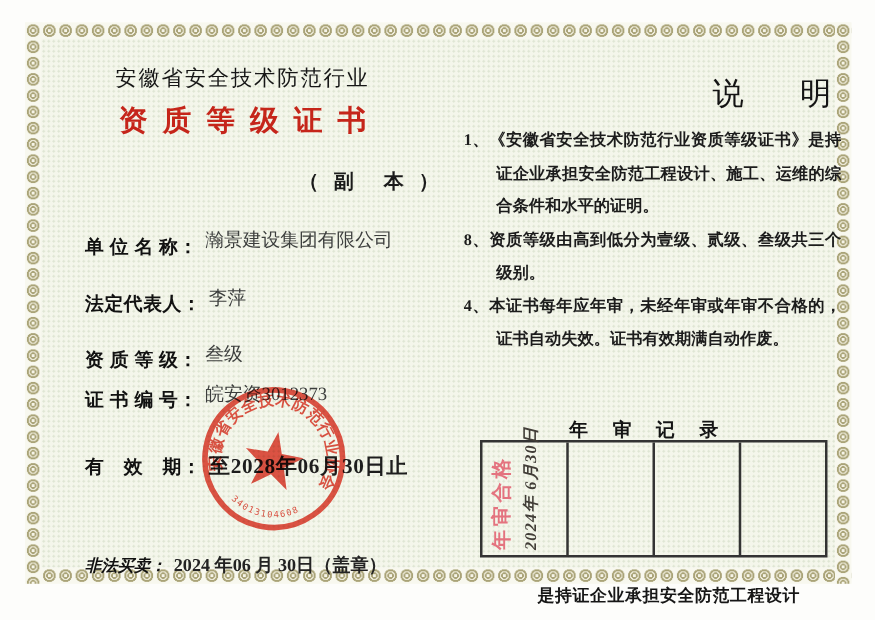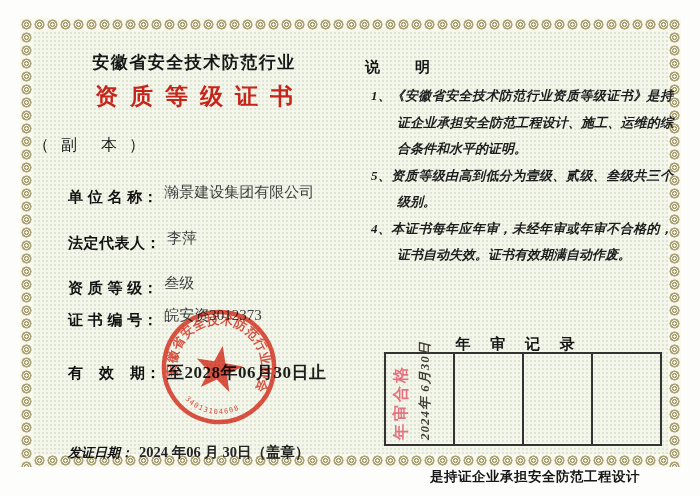--- a/index.html
+++ b/index.html
@@ -31,31 +31,31 @@
     position:absolute; left:13px; top:13px; right:13px; bottom:13px;
     background-color:#f4f6eb;
     background-image:radial-gradient(circle, #dee5d2 0.8px, rgba(222,229,210,0) 1.1px);
     background-size:4px 4px;
   }
 
   
   .left-col { position:absolute; left:0; top:0; width:322px; height:100%; }
   .industry-header {
     position:absolute; left:0; top:20px; width:100%;
-    text-align:center; font-weight:bold; font-size:17px;
+    text-align:center; font-weight:normal; font-size:17px;
     letter-spacing:1.5px; color:#161616;
   }
   .main-title {
     position:absolute; left:0; top:50px; width:100%;
     text-align:center; font-weight:bold; font-size:23px;
     letter-spacing:12px; color:#c5251a; text-indent:12px;
   }
   .copy-label {
     position:absolute; left:0; top:104px; width:100%;
-    text-align:left; font-weight:normal; font-size:16px;
+    text-align:right; font-weight:bold; font-size:16px;
     letter-spacing:4px; color:#1a1a1a;
   }
   .field { position:absolute; left:35px; white-space:nowrap; }
   .field .lbl {
     display:inline-block; font-weight:bold; font-size:15px;
     color:#111; letter-spacing:0.5px; vertical-align:baseline;
   }
   .field .val {
     display:inline-block; font-size:15px; color:#3c3e3d; margin-left:2px;
   }
@@ -73,27 +73,27 @@
   
   .seal {
     position:absolute; left:124px; top:274px; width:124px; height:124px;
     opacity:0.88; mix-blend-mode:multiply; z-index:5;
   }
 
   
   .right-col { position:absolute; left:322px; top:0; width:353px; height:100%; }
   .notes-title {
     position:absolute; left:0; top:27px; width:320px;
-    text-align:left; font-weight:bold; font-size:15px;
+    text-align:right; font-weight:normal; font-size:25px;
     letter-spacing:10px; color:#141414; text-indent:10px;
   }
   .notes {
-    position:absolute; left:16px; top:52px; width:302px;
+    position:absolute; left:16px; top:68px; width:302px;
     font-size:13px; line-height:26.5px; color:#1c1c1c;
-    font-style:italic; font-weight:bold; text-align:justify;
+    font-weight:bold; text-align:justify;
   }
   .notes p { margin:0; padding-left:2em; text-indent:-2em; }
   .review-title {
     position:absolute; left:0; top:304px; width:320px;
     text-align:center; font-weight:bold; font-size:15px;
     letter-spacing:8px; color:#141414; text-indent:8px;
   }
   .review-table {
     position:absolute; left:29px; top:321px; width:278px; height:94px;
     display:flex; border:2px solid #333; background:transparent;
@@ -156,21 +156,21 @@
           <span class="lbl">证 书 编 号：</span>
           <span class="val">皖安资3012373</span>
         </div>
 
         <div class="field f-valid">
           <span class="lbl">有　效　期：</span>
           <span class="val">至2028年06月30日止</span>
         </div>
 
         <div class="field f-issue">
-          <span class="lbl">发证日期：</span>
+          <span class="lbl">非法买卖：</span>
           <span class="val">2024 年06 月 30日（盖章）</span>
         </div>
 
         <svg class="seal" viewBox="-62 -62 124 124">
           <g transform="rotate(10)">
             <circle r="55" fill="none" stroke="#e23d2e" stroke-width="4.5"></circle>
             <path id="sealArc" d="M -37.2 21.5 A 43 43 0 1 1 37.2 21.5" fill="none"></path>
             <path id="sealSerialArc" d="M -26.9 38.5 A 47 47 0 0 0 26.9 38.5" fill="none"></path>
             <text font-size="12.5" font-weight="bold" fill="#e23d2e" font-family="'Liberation Serif',serif" letter-spacing="0.5">
               <textPath href="#sealArc" startOffset="50%" text-anchor="middle">安徽省安全技术防范行业协会</textPath>
@@ -181,21 +181,21 @@
             </text>
           </g>
         </svg>
       </div>
 
       <div class="right-col">
         <div class="notes-title">说　明</div>
 
         <div class="notes">
           <p>1、《安徽省安全技术防范行业资质等级证书》是持证企业承担安全防范工程设计、施工、运维的综合条件和水平的证明。</p>
-          <p>5、资质等级由高到低分为壹级、贰级、叁级共三个级别。</p>
+          <p>8、资质等级由高到低分为壹级、贰级、叁级共三个级别。</p>
           <p>4、本证书每年应年审，未经年审或年审不合格的，证书自动失效。证书有效期满自动作废。</p>
         </div>
 
         <div class="review-title">年 审 记 录</div>
 
         <div class="review-table">
           <div class="review-cell">
             <span class="rot stamp">年审合格</span>
             <span class="rot hand">2024年 6月30日</span>
           </div>

